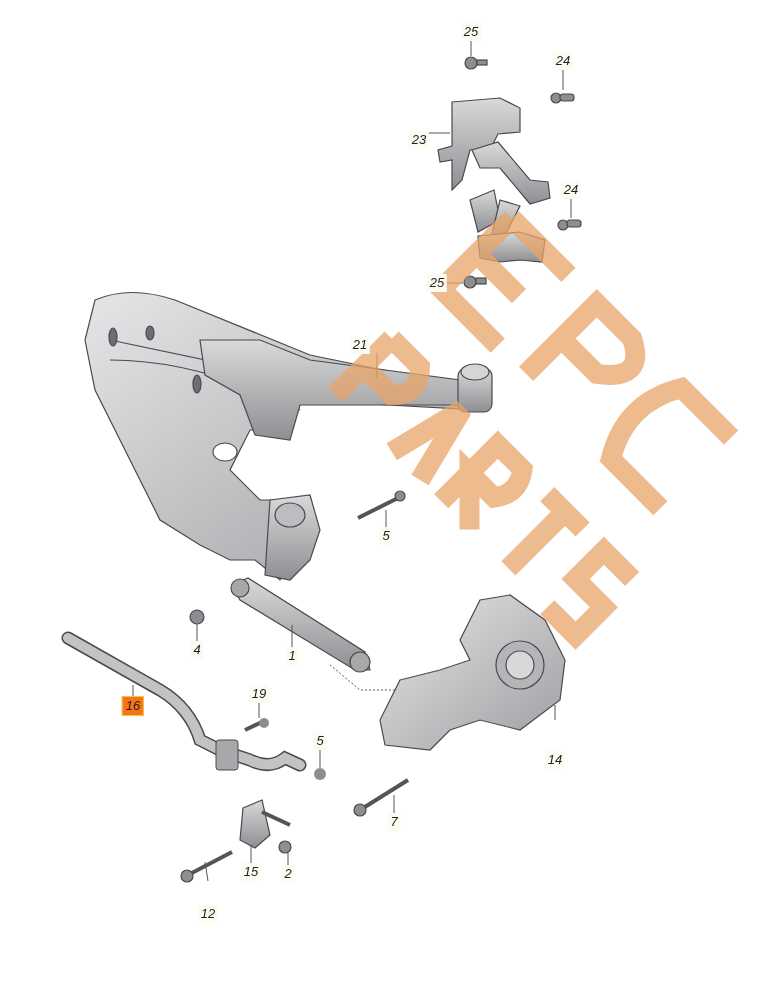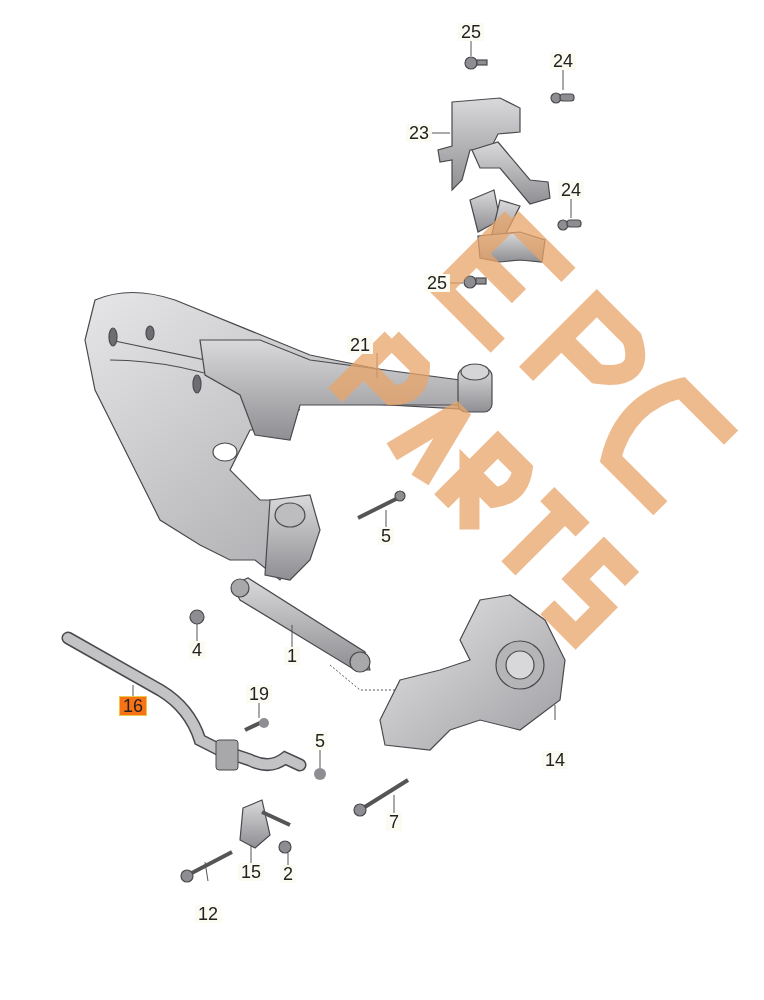--- a/index.html
+++ b/index.html
@@ -1,21 +1,21 @@
 <!DOCTYPE html>
 <html><head>
 <meta charset="utf-8">
 <style>
   html, body { margin:0; padding:0; background:#ffffff; }
   body { width:764px; height:1000px; position:relative; overflow:hidden;
          font-family:"Liberation Sans", sans-serif; }
   #canvas { position:absolute; left:0; top:0; width:764px; height:1000px; }
-  .callout { position:absolute; font-size:18px; color:#222; line-height:16px;
+  .callout { position:absolute; font-size:13px; color:#222; line-height:16px;
              padding:1px 3px; background:#fbfbf2; text-align:center;
-             transform:translate(-50%,-50%); white-space:nowrap; }
+             transform:translate(-50%,-50%); white-space:nowrap;font-style:italic; }
   .callout.hl { background:#f97316; border:1px solid #e7cc4c; }
   #svg { position:absolute; left:0; top:0; }
 </style>
 </head>
 <body>
 
 <div id="canvas">
 <svg id="svg" width="764" height="1000" viewBox="0 0 764 1000">
   <defs>
     <linearGradient id="g1" x1="0" y1="0" x2="1" y2="1">
@@ -127,21 +127,21 @@
     <path d="M300 400 L300 480 M300 400 L340 400 Q360 420 340 440 L300 440"></path>
     <path d="M380 480 L400 400 L420 480"></path>
     <path d="M450 480 L450 400 L485 400 Q500 420 485 440 L450 440 L490 480"></path>
     <path d="M520 400 L570 400 M545 400 L545 480"></path>
     <path d="M640 400 L600 400 L600 440 L640 440 L640 480 L600 480"></path>
   </g>
 </svg>
 
 <div class="callout" style="left:471px;top:32px">25</div>
 <div class="callout" style="left:563px;top:61px">24</div>
-<div class="callout" style="left:419px;top:133px">23</div>
+<div class="callout" style="left:419px;top:140px">23</div>
 <div class="callout" style="left:571px;top:190px">24</div>
 <div class="callout" style="left:437px;top:283px">25</div>
 <div class="callout" style="left:360px;top:345px">21</div>
 <div class="callout" style="left:386px;top:536px">5</div>
 <div class="callout" style="left:197px;top:650px">4</div>
 <div class="callout" style="left:292px;top:656px">1</div>
 <div class="callout hl" style="left:133px;top:706px">16</div>
 <div class="callout" style="left:259px;top:694px">19</div>
 <div class="callout" style="left:555px;top:760px">14</div>
 <div class="callout" style="left:320px;top:741px">5</div>

